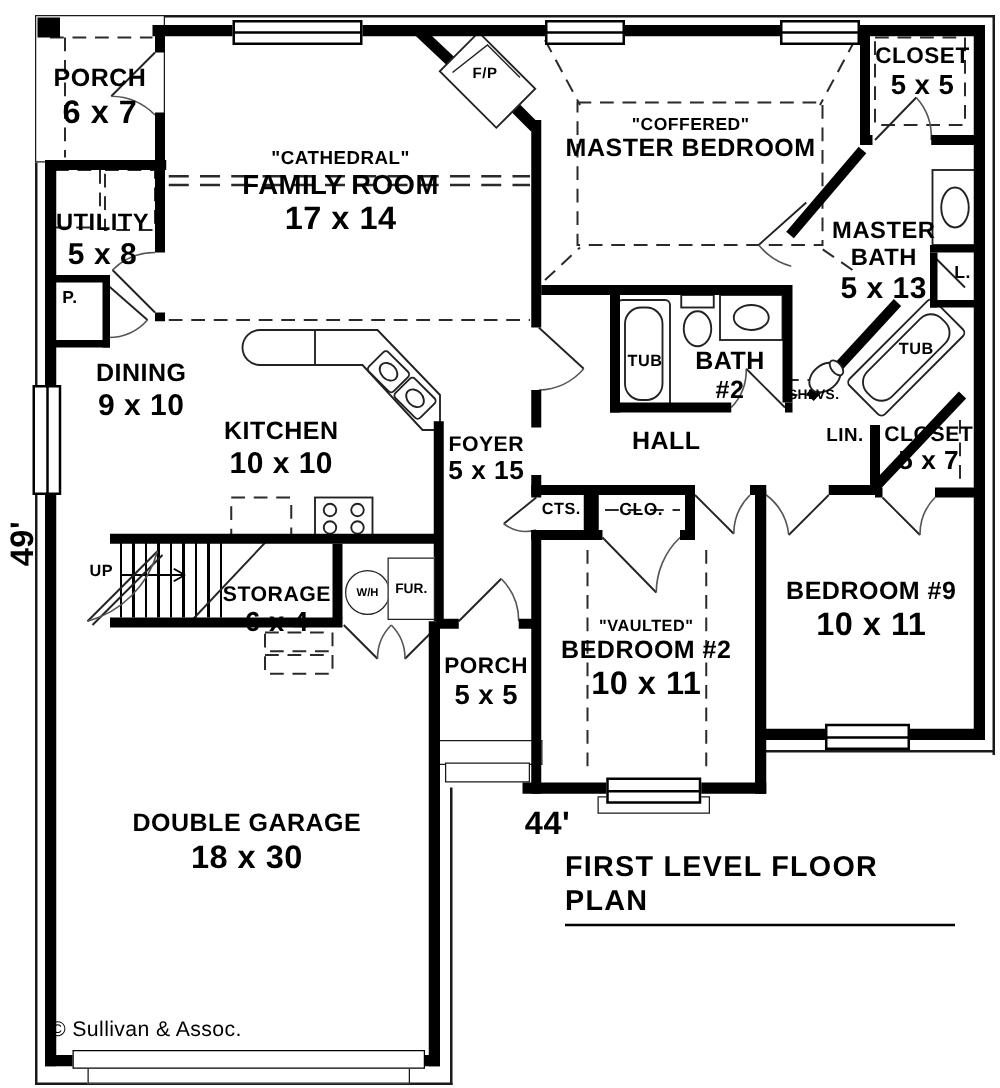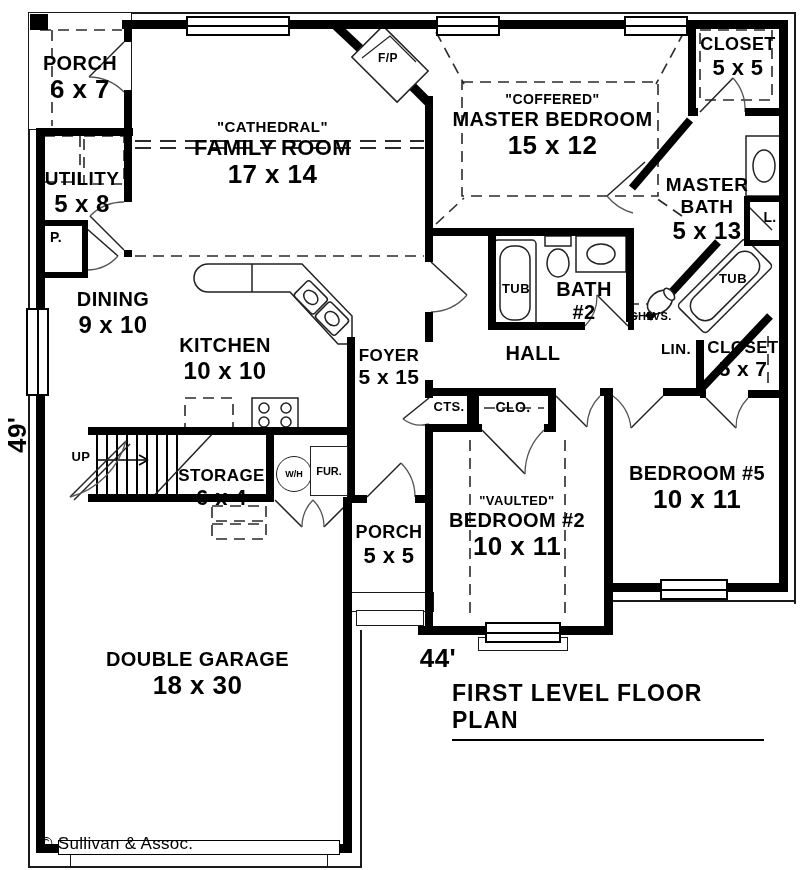--- a/index.html
+++ b/index.html
@@ -21,21 +21,21 @@
   .s15{font-size:15px}.s17{font-size:17px}.s18{font-size:18px}.s19{font-size:19px}
   .s20{font-size:20px}.s21{font-size:21px}.s22{font-size:22px}.s24{font-size:24px}
   .s26{font-size:26px}
   .circ{position:absolute;border:1.6px solid #222;border-radius:50%;background:#fff;
         display:flex;align-items:center;justify-content:center;font-weight:bold;font-size:9px;z-index:6;}
   .fbox{position:absolute;border:1.6px solid #222;background:#fff;display:flex;align-items:center;
         justify-content:center;font-weight:bold;font-size:11px;z-index:6;}
   .title{position:absolute;font-weight:bold;font-size:23px;letter-spacing:1px;text-align:left;
          border-bottom:2.5px solid #000;padding-bottom:5px;z-index:6;}
   .vrot{transform:rotate(-90deg);transform-origin:center center;}
-  .copy{position:absolute;font-size:17px;font-weight:normal;z-index:6;letter-spacing:.3px;margin-top:20px;}
+  .copy{position:absolute;font-size:17px;font-weight:normal;z-index:6;letter-spacing:.3px;}
 </style>
 </head>
 <body>
 
 <div id="plan">
 
   <div class="ln" style="left:28px;top:120px;width:2px;height:748px"></div>
   <div class="ln" style="left:28px;top:866px;width:334px;height:2px"></div>
   <div class="ln" style="left:360px;top:630px;width:2px;height:238px"></div>
   <div class="ln" style="left:794px;top:12px;width:2px;height:592px"></div>
@@ -254,21 +254,20 @@
     <span class="s15">"CATHEDRAL"</span>
     <span class="s22">FAMILY ROOM</span>
     <span class="s26">17 x 14</span>
   </div>
   <div class="lbl" style="left:366px;top:52px;width:44px">
     <span class="s12">F/P</span>
   </div>
   <div class="lbl" style="left:450px;top:92px;width:205px">
     <span class="s14">"COFFERED"</span>
     <span class="s20">MASTER BEDROOM</span>
-    <span class="s26">15 x 12</span>
   </div>
   <div class="lbl" style="left:694px;top:34px;width:88px">
     <span class="s18">CLOSET</span>
     <span class="s22">5 x 5</span>
   </div>
   <div class="lbl" style="left:648px;top:174px;width:118px">
     <span class="s19">MASTER</span>
     <span class="s19">BATH</span>
     <span class="s24">5 x 13</span>
   </div>
@@ -332,21 +331,21 @@
   <div class="lbl" style="left:350px;top:522px;width:78px">
     <span class="s18">PORCH</span>
     <span class="s22">5 x 5</span>
   </div>
   <div class="lbl" style="left:428px;top:494px;width:178px">
     <span class="s13">"VAULTED"</span>
     <span class="s20">BEDROOM #2</span>
     <span class="s26">10 x 11</span>
   </div>
   <div class="lbl" style="left:612px;top:462px;width:170px">
-    <span class="s20">BEDROOM #5</span>
+    <span class="s20">BEDROOM #9</span>
     <span class="s26">10 x 11</span>
   </div>
   <div class="lbl" style="left:90px;top:648px;width:215px">
     <span class="s20">DOUBLE GARAGE</span>
     <span class="s26">18 x 30</span>
   </div>
 
   <div class="lbl vrot" style="left:-12px;top:420px;width:60px">
     <span class="s26">49'</span>
   </div>

